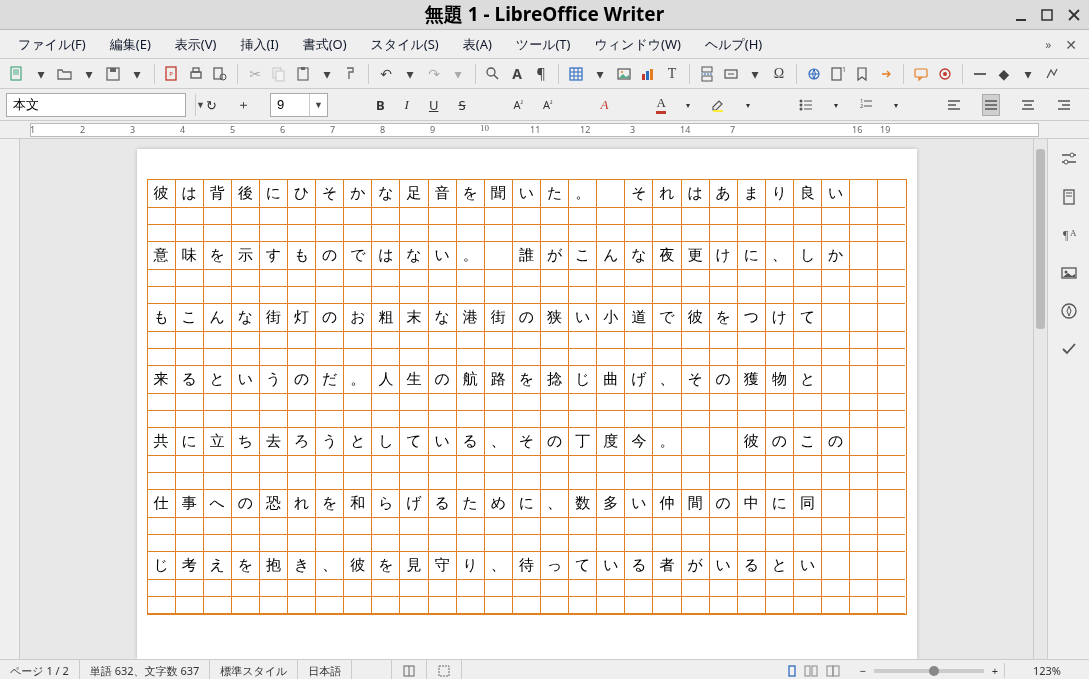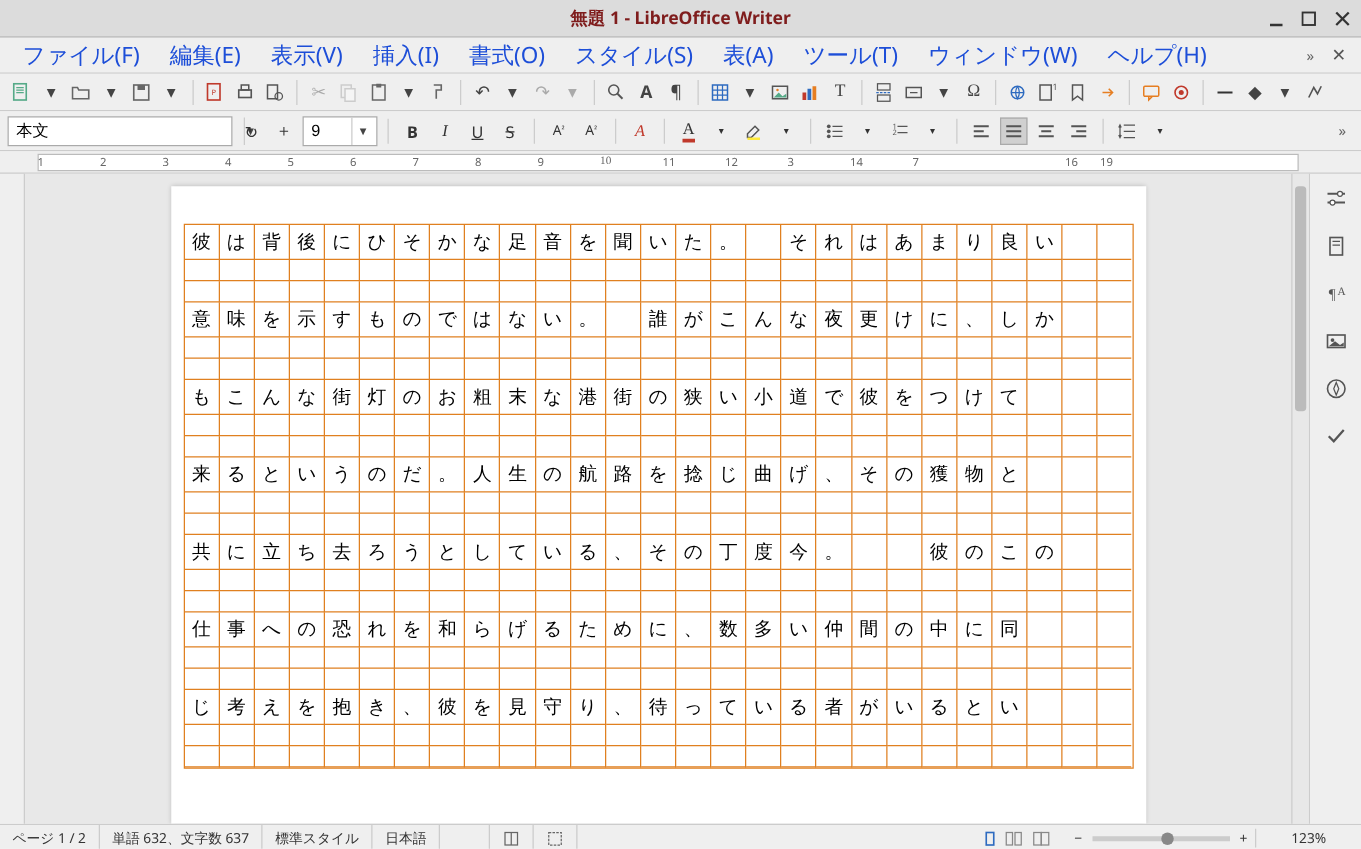--- a/index.html
+++ b/index.html
@@ -1,27 +1,27 @@
 <!DOCTYPE html>
 <html><head>
 <meta charset="utf-8">
 <style>
 * { box-sizing: border-box; margin: 0; padding: 0; }
 body { font-family: "Noto Sans", "Segoe UI", sans-serif; font-size: 12px; background: #f0f0f0; width: 1089px; height: 679px; overflow: hidden; position: relative; }
 .titlebar { height: 30px; background: #dcdcdc; display: flex; align-items: center; justify-content: center; position: relative; border-bottom: 1px solid #bbb; }
-.titlebar .title { font-weight: bold; font-size: 14px; color: #7f1d1d; }
+.titlebar .title { font-weight: bold; font-size: 19px; color: #000000; }
 .titlebar .winctrl { position: absolute; right: 8px; top: 0; height: 30px; display: flex; align-items: center; gap: 12px; }
 .winctrl span { font-size: 16px; color: #333; cursor: pointer; font-family: sans-serif; }
 .menubar { height: 29px; background: #efefef; display: flex; align-items: center; padding: 0 8px; gap: 4px; border-bottom: 1px solid #ccc; }
-.menubar .menu { padding: 4px 10px; font-size: 18px; color: #1d4ed8; cursor: pointer; }
+.menubar .menu { padding: 4px 10px; font-size: 13px; color: #0f172a; cursor: pointer; }
 .menubar .chev { margin-left: auto; color: #666; padding: 0 6px; }
 .toolbar { height: 30px; background: #efefef; display: flex; align-items: center; padding: 0 6px; gap: 2px; border-bottom: 1px solid #ccc; }
 .toolbar .sep { width: 1px; height: 20px; background: #ccc; margin: 0 4px; }
 .toolbar .btn { width: 22px; height: 22px; display: flex; align-items: center; justify-content: center; color: #444; font-size: 14px; cursor: pointer; }
-.fmtbar { height: 32px; background: #efefef; display: flex; align-items: center; padding: 0 6px; gap: 4px; border-bottom: 1px solid #ccc; }
+.fmtbar { height: 32px; background: #efefef; display: flex; align-items: center; padding: 0 6px; gap: 20px; border-bottom: 1px solid #ccc; }
 .combo { display: flex; align-items: center; border: 1px solid #aaa; background: #fff; height: 24px; }
 .combo input { border: none; outline: none; padding: 0 6px; font-size: 13px; height: 22px; background: transparent; }
 .combo .cbtn { width: 18px; height: 22px; display: flex; align-items: center; justify-content: center; font-size: 9px; color: #444; border-left: 1px solid #ccc; cursor: pointer; }
 .fmtbar .ic { width: 22px; height: 22px; display: flex; align-items: center; justify-content: center; cursor: pointer; color: #333; font-size: 13px; }
 .fmtbar .ic.active { background: #d0d0d0; border: 1px solid #aaa; }
 .ruler { height: 18px; background: #efefef; border-bottom: 1px solid #ccc; position: relative; font-size: 9px; color: #666; overflow: hidden; }
 .ruler .inner { position: absolute; left: 30px; right: 50px; height: 14px; top: 2px; border: 1px solid #bbb; background: #fff; }
 .ruler .tick { position: absolute; top: 2px; font-size: 9px; }
 .workspace { display: flex; height: 520px; }
 .leftruler { width: 20px; background: #efefef; border-right: 1px solid #ccc; }

